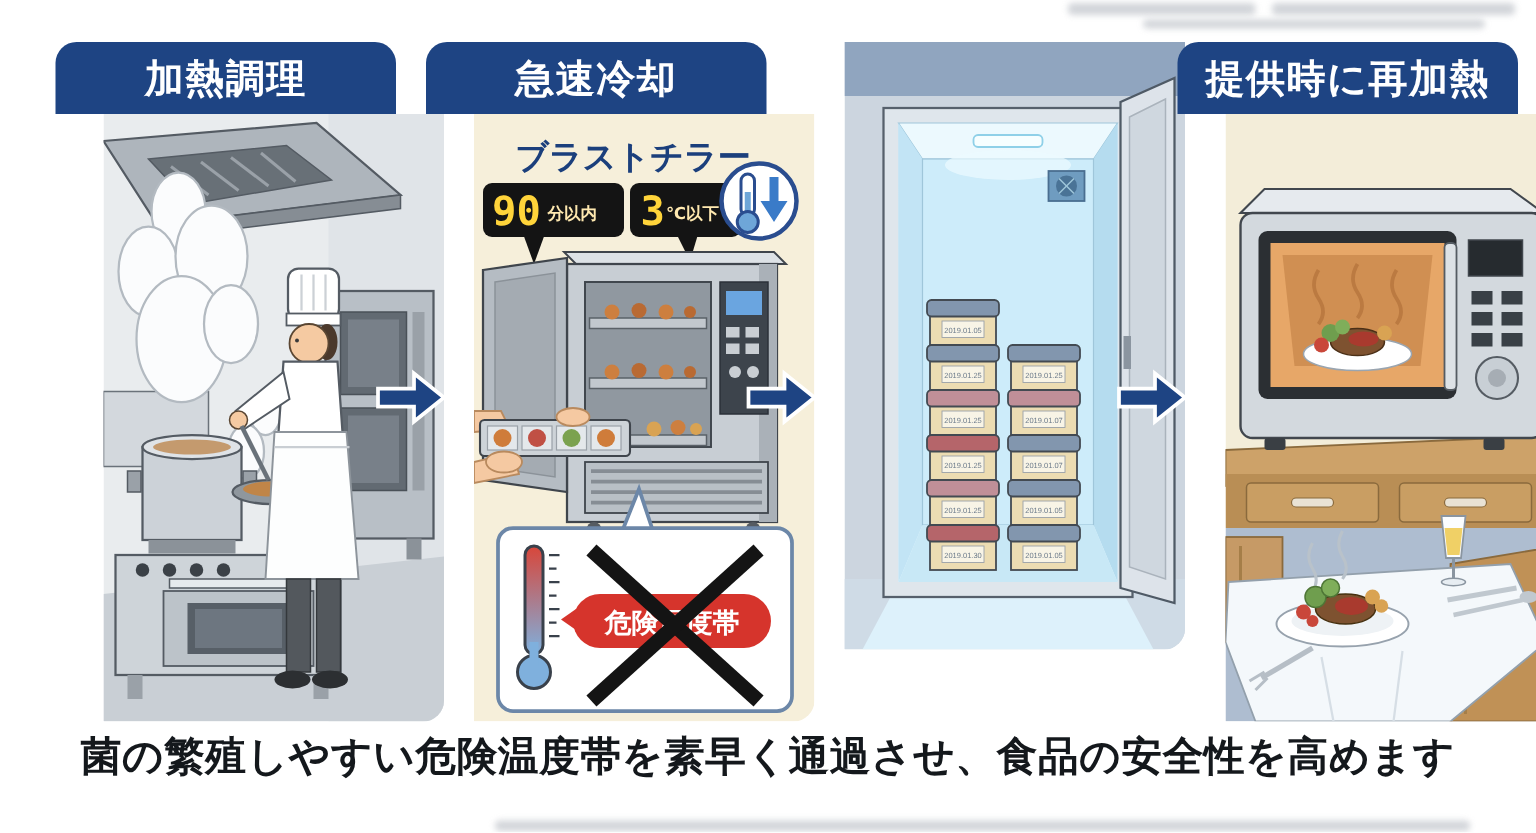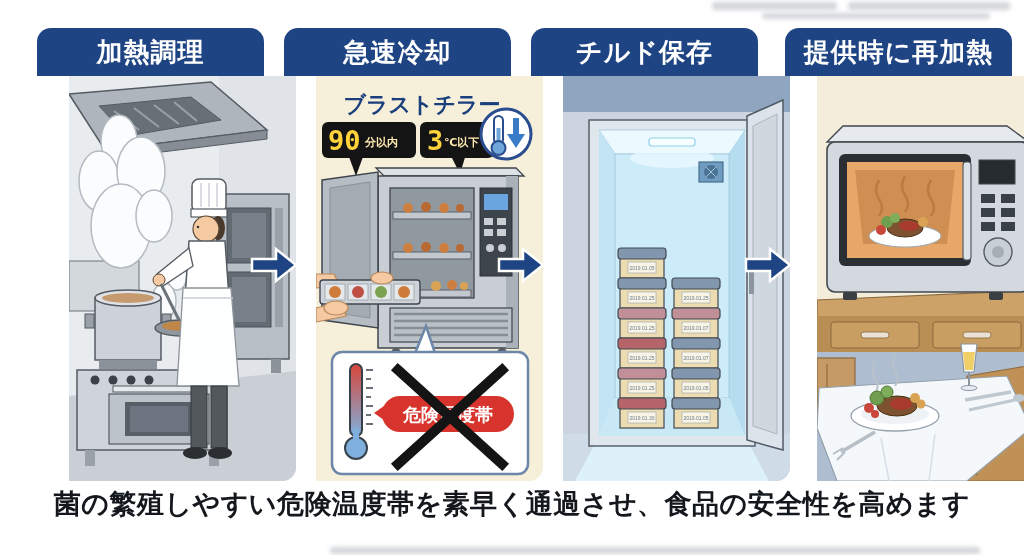--- a/index.html
+++ b/index.html
@@ -250,23 +250,20 @@
           <g stroke="#141414" stroke-width="10" stroke-linecap="square">
             <line x1="82" y1="294" x2="186" y2="388"></line>
             <line x1="186" y1="294" x2="82" y2="388"></line>
           </g>
         </g>
       </svg>
     </div>
   </div>
 
   <div class="panel" style="left:531px;">
-    <div class="panel-header">
-      <span>チルド保存</span>
-    </div>
     <div class="panel-body">
       <svg width="227" height="405" viewBox="0 0 227 405">
         <defs>
           <linearGradient id="chillGrad" x1="0" y1="0" x2="0" y2="1">
             <stop offset="0" stop-color="#bfe7f8"></stop>
               <stop offset="1" stop-color="#e2f5fd"></stop>
           </linearGradient>
         </defs>
         <rect x="0" y="0" width="227" height="405" fill="#ccd5df"></rect>
         <rect x="0" y="0" width="227" height="36" fill="#90a5bf"></rect>

